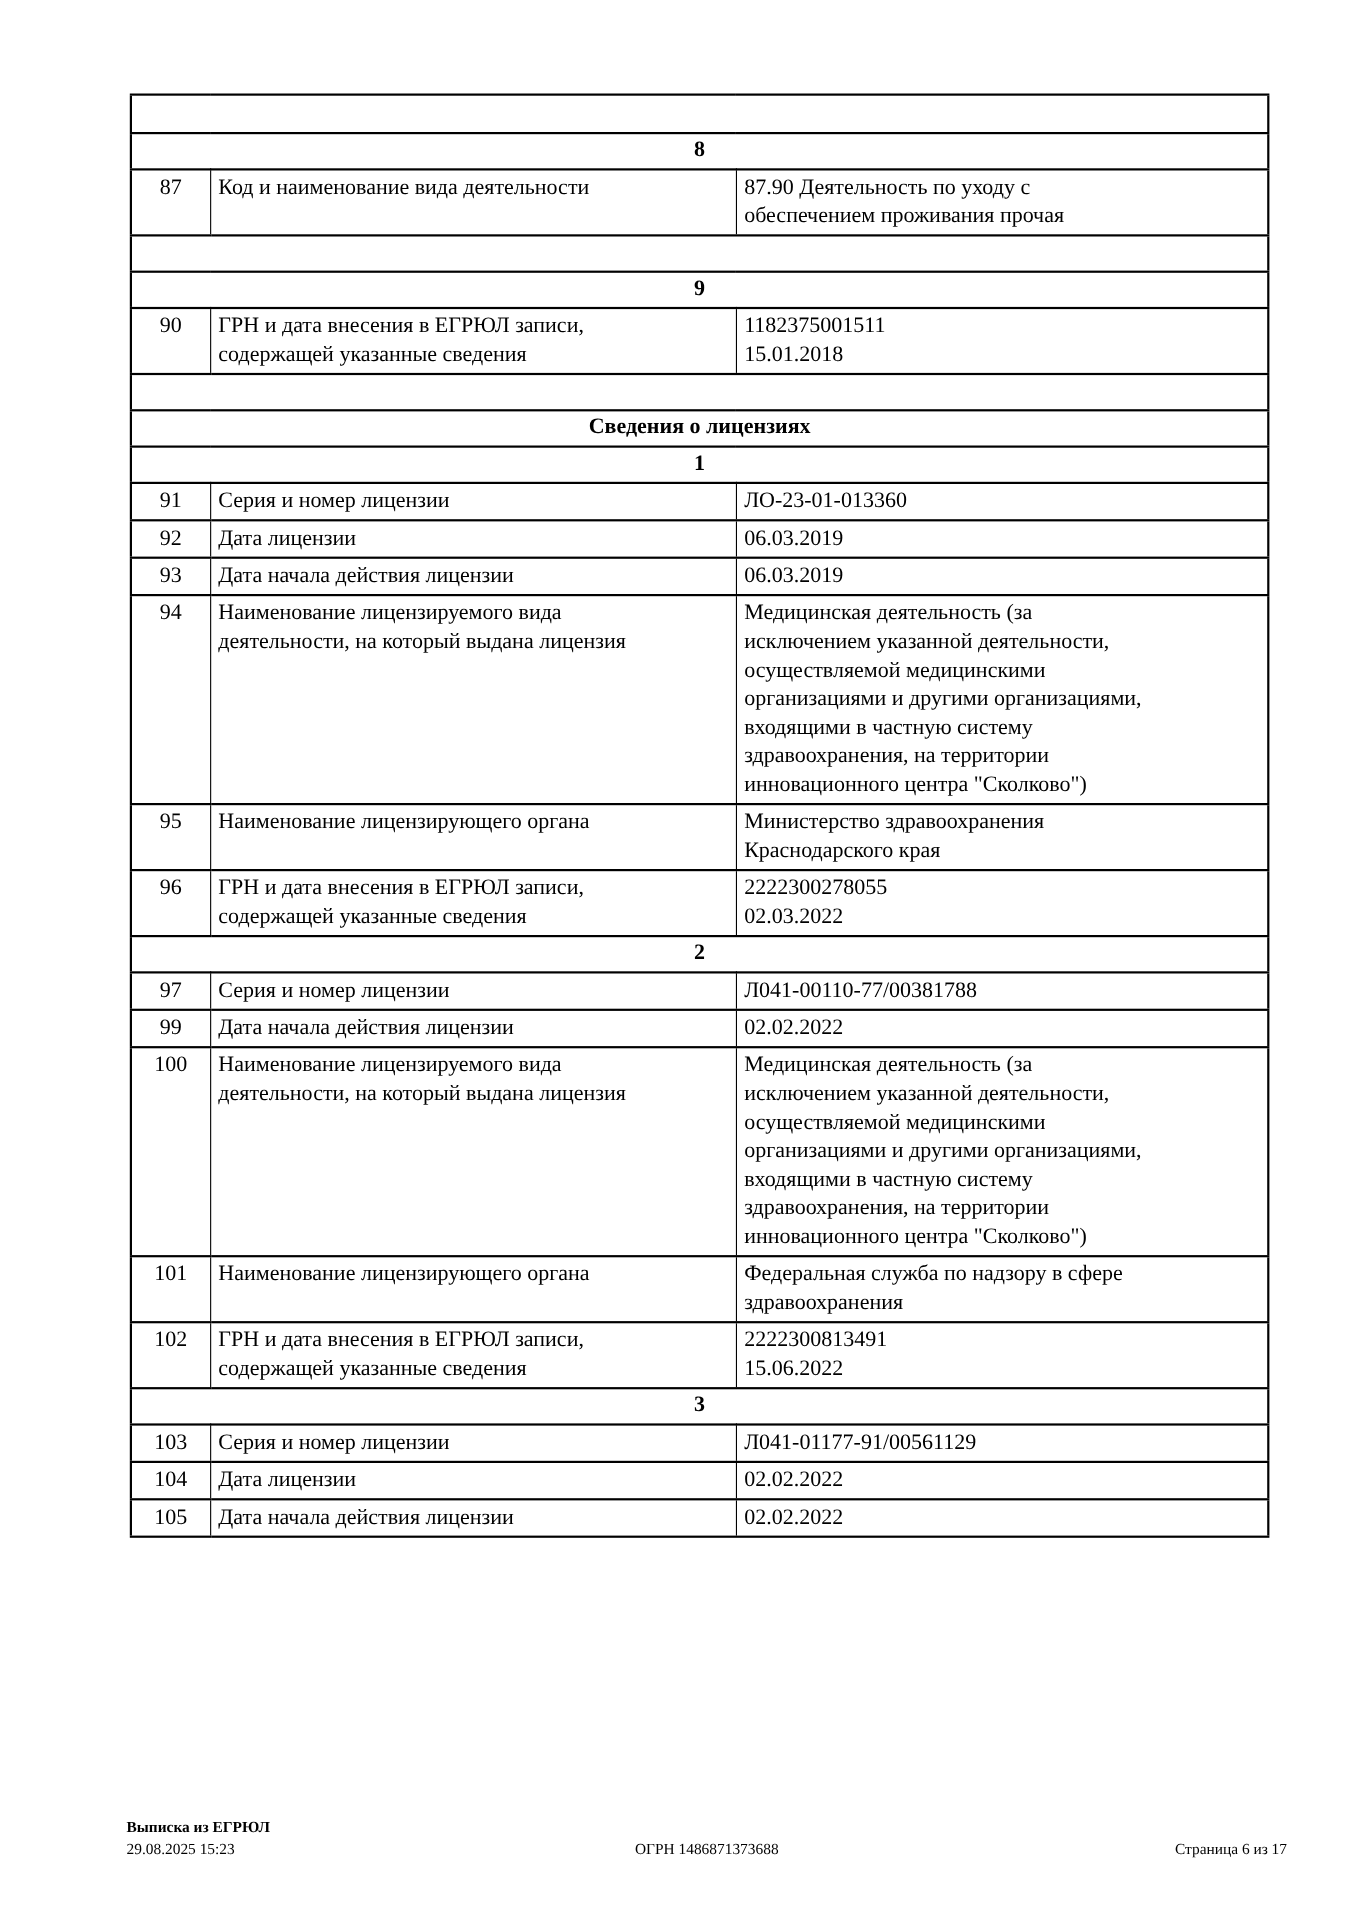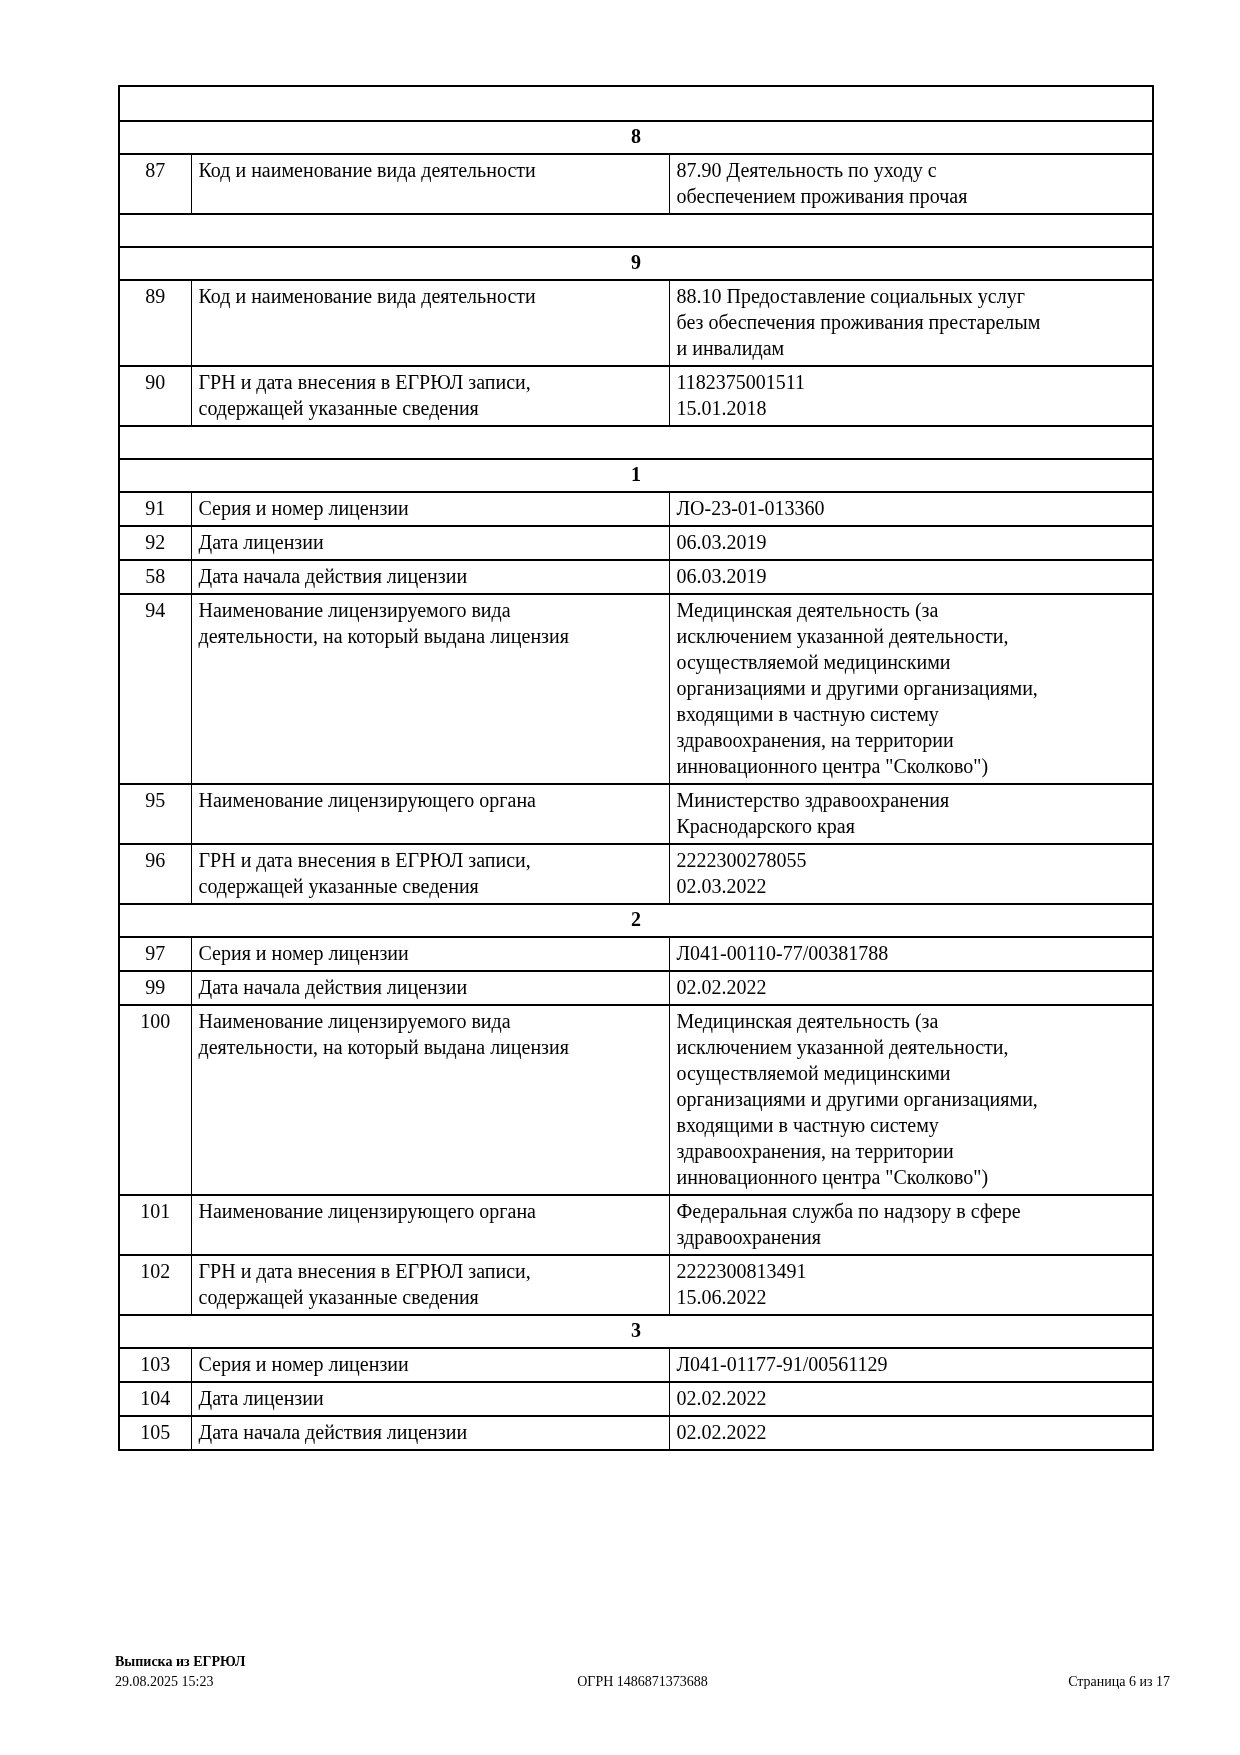--- a/index.html
+++ b/index.html
@@ -99,55 +99,51 @@
 
       <tr class="spacer-row">
           <td colspan="3"></td>
         </tr>
 
       <tr class="section-number-row">
           <td colspan="3">9</td>
         </tr>
 
       <tr>
-        <td class="cell-num">89</td>
-        <td class="cell-label">Код и наименование вида деятельности</td>
-        <td class="cell-value">88.10 Предоставление социальных услуг
-без обеспечения проживания престарелым
-и инвалидам</td>
-      </tr>
-      <tr>
         <td class="cell-num">90</td>
         <td class="cell-label">ГРН и дата внесения в ЕГРЮЛ записи,
 содержащей указанные сведения</td>
         <td class="cell-value">1182375001511
 15.01.2018</td>
       </tr>
 
       <tr class="spacer-row">
           <td colspan="3"></td>
         </tr>
 
+      <tr class="section-title-row">
+          <td colspan="3">Сведения о лицензиях</td>
+        </tr>
 
       <tr class="section-number-row">
           <td colspan="3">1</td>
         </tr>
 
       <tr>
         <td class="cell-num">91</td>
         <td class="cell-label">Серия и номер лицензии</td>
         <td class="cell-value">ЛО-23-01-013360</td>
       </tr>
       <tr>
         <td class="cell-num">92</td>
         <td class="cell-label">Дата лицензии</td>
         <td class="cell-value">06.03.2019</td>
       </tr>
       <tr>
-        <td class="cell-num">58</td>
+        <td class="cell-num">93</td>
         <td class="cell-label">Дата начала действия лицензии</td>
         <td class="cell-value">06.03.2019</td>
       </tr>
       <tr>
         <td class="cell-num">94</td>
         <td class="cell-label">Наименование лицензируемого вида
 деятельности, на который выдана лицензия</td>
         <td class="cell-value">Медицинская деятельность (за
 исключением указанной деятельности,
 осуществляемой медицинскими

